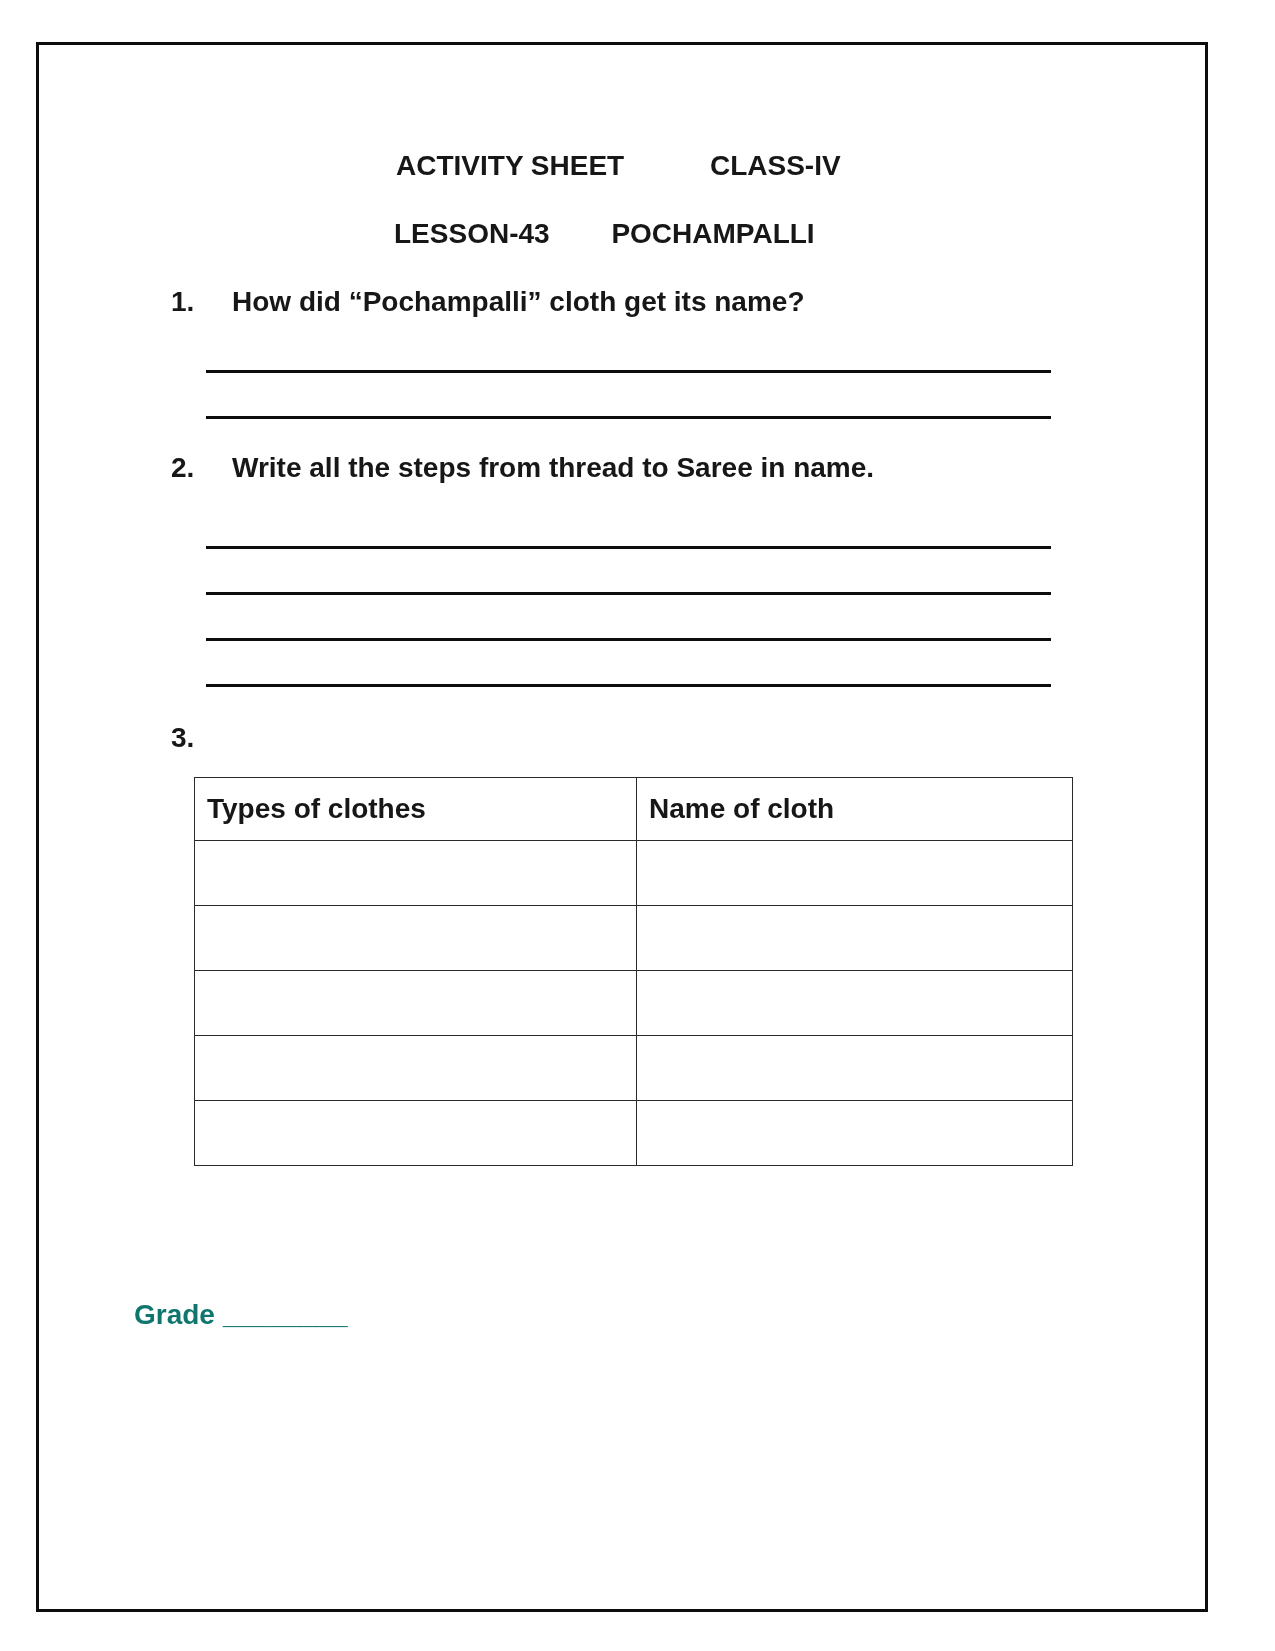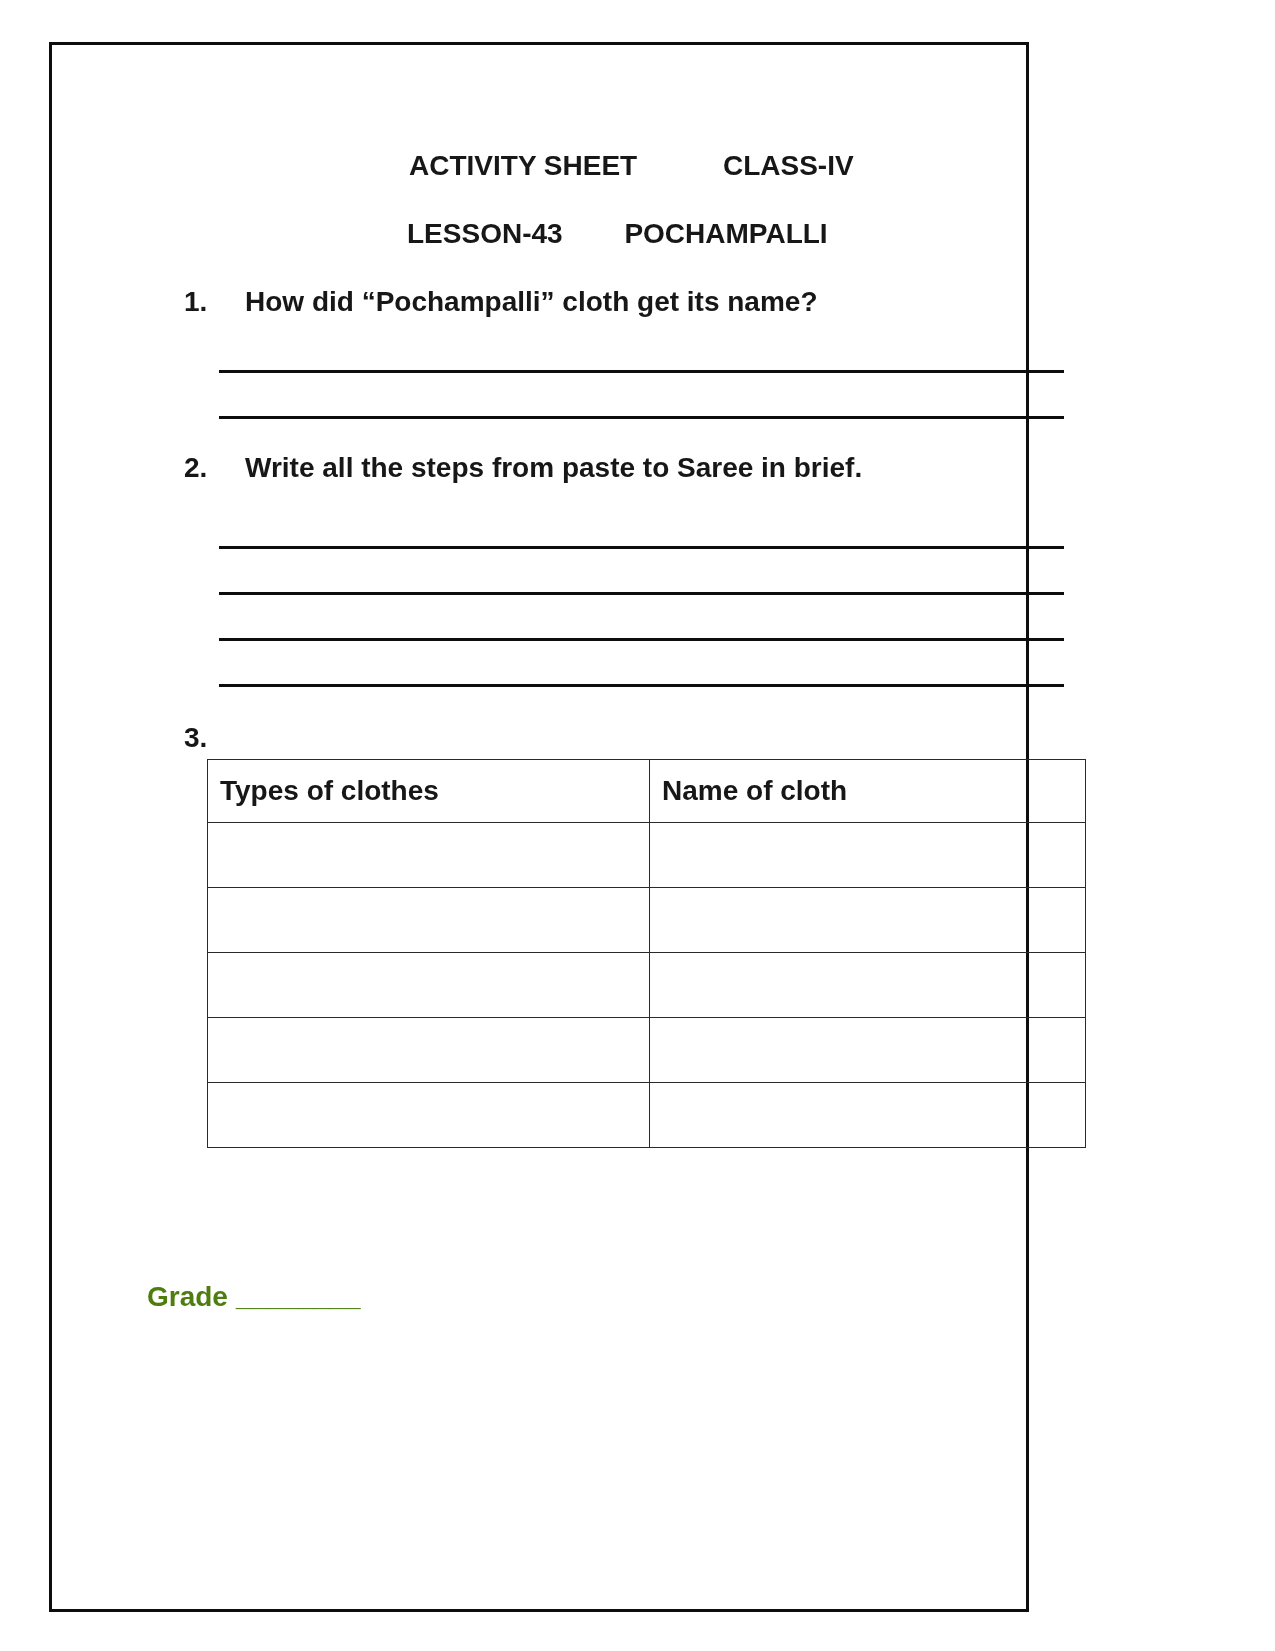--- a/index.html
+++ b/index.html
@@ -9,23 +9,23 @@
   }
   .page {
     position: relative;
     width: 1275px;
     height: 1651px;
     background: #ffffff;
     overflow: hidden;
   }
   .frame {
     position: absolute;
-    left: 49px;
+    left: 36px;
     top: 42px;
-    width: 980px;
+    width: 1172px;
     height: 1570px;
     border: 3px solid #0d0d0d;
   }
 
   .title-line {
     font-size: 28px;
     font-weight: bold;
     color: #171717;
     line-height: 34px;
     white-space: nowrap;
@@ -56,20 +56,21 @@
   .answer-lines { margin-left: 167px; }
   .answer-lines.g1 { margin-top: 8px; }
   .answer-lines.g2 { margin-top: 18px; }
   .answer-line {
     width: 845px;
     height: 46px;
     border-bottom: 3px solid #0d0d0d;
   }
 
   table.cloth-table {
+    margin-top: 18px;
     margin-left: 155px;
     width: 878px;
     border-collapse: collapse;
     table-layout: fixed;
   }
   table.cloth-table th, table.cloth-table td {
     border: 1.5px solid #2a2a2a;
     padding-left: 12px;
     text-align: left;
     vertical-align: middle;
@@ -83,21 +84,21 @@
   table.cloth-table td { height: 65px; }
   col.c1 { width: 442px; }
   col.c2 { width: 436px; }
 
   .footer-row {
     display: flex;
     margin-top: 132px;
     margin-left: 95px;
     font-size: 28px;
     font-weight: bold;
-    color: #4d7c0f;
+    color: #0f766e;
     line-height: 34px;
     white-space: nowrap;
   }
   .footer-row .grade .blank { margin-left: 8px; }
   .footer-row .sign { margin-left: 315px; }
 </style>
 </head>
 <body>
 
 <div class="page">
@@ -117,21 +118,21 @@
       <span class="qnum">1.</span>
       <span class="qtext">How did “Pochampalli” cloth get its name?</span>
     </div>
     <div class="answer-lines g1">
       <div class="answer-line"></div>
       <div class="answer-line"></div>
     </div>
 
     <div class="question q2">
       <span class="qnum">2.</span>
-      <span class="qtext">Write all the steps from paste to Saree in brief.</span>
+      <span class="qtext">Write all the steps from thread to Saree in name.</span>
     </div>
     <div class="answer-lines g2">
       <div class="answer-line"></div>
       <div class="answer-line"></div>
       <div class="answer-line"></div>
       <div class="answer-line"></div>
     </div>
 
     <div class="question q3">
       <span class="qnum">3.</span>

